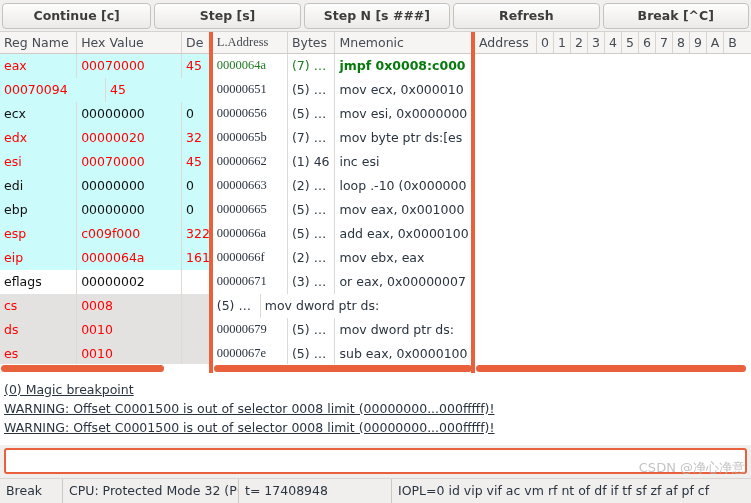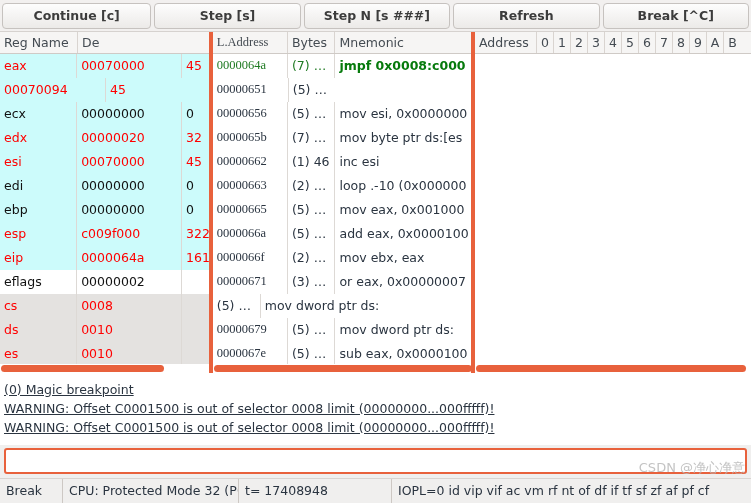--- a/index.html
+++ b/index.html
@@ -249,20 +249,21 @@
       <div class="tbtn">Step N [s ###]</div>
       <div class="tbtn">Refresh</div>
       <div class="tbtn">Break [^C]</div>
     </div>
 
   <div class="panes">
 
     <div class="pane pane-regs">
       <div class="hdr">
         <div class="c-regname">Reg Name</div>
+        <div class="c-hexval">Hex Value</div>
         <div class="c-dec">De</div>
       </div>
       <div class="rows" id="reg-rows">
           <div class="row bg-cyan">
             <div class="c-regname t-red">eax</div>
             <div class="c-hexval t-red">00070000</div>
             <div class="c-dec t-red">45</div>
           </div>
           <div class="row bg-cyan">
             <div class="c-hexval t-red">00070094</div>
@@ -344,20 +345,21 @@
       </div>
       <div class="rows" id="disasm-rows">
           <div class="row bg-white">
             <div class="c-laddr t-greenplain">0000064a</div>
             <div class="c-bytes t-greenplain">(7) …</div>
             <div class="c-mnem t-green">jmpf 0x0008:c000</div>
           </div>
           <div class="row bg-white">
             <div class="c-laddr">00000651</div>
             <div class="c-bytes">(5) …</div>
+            <div class="c-mnem">mov ecx, 0x000010</div>
           </div>
           <div class="row bg-white">
             <div class="c-laddr">00000656</div>
             <div class="c-bytes">(5) …</div>
             <div class="c-mnem">mov esi, 0x0000000</div>
           </div>
           <div class="row bg-white">
             <div class="c-laddr">0000065b</div>
             <div class="c-bytes">(7) …</div>
             <div class="c-mnem">mov byte ptr ds:[es</div>

